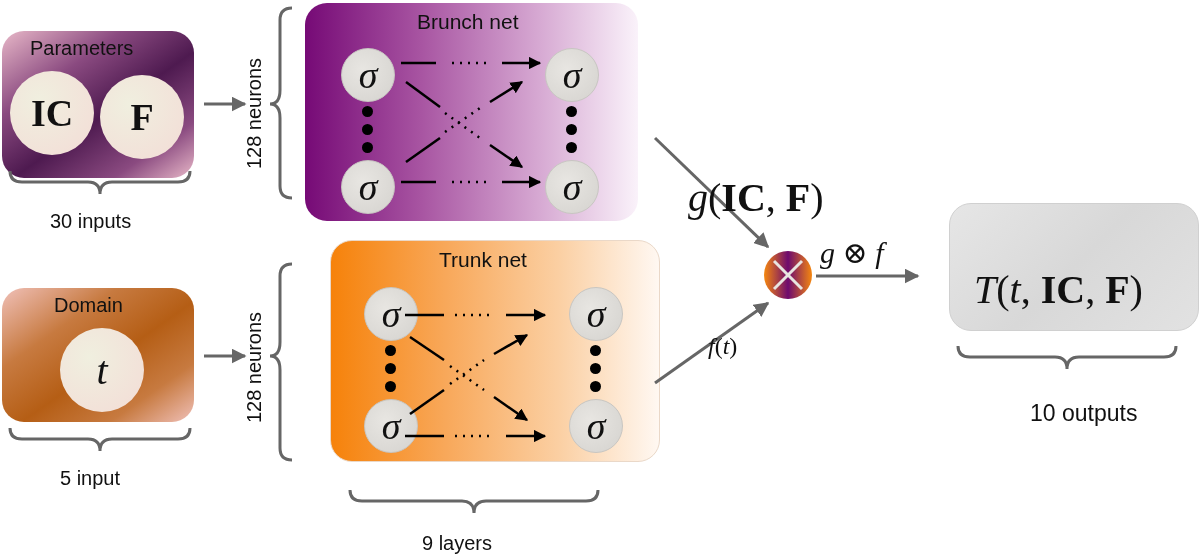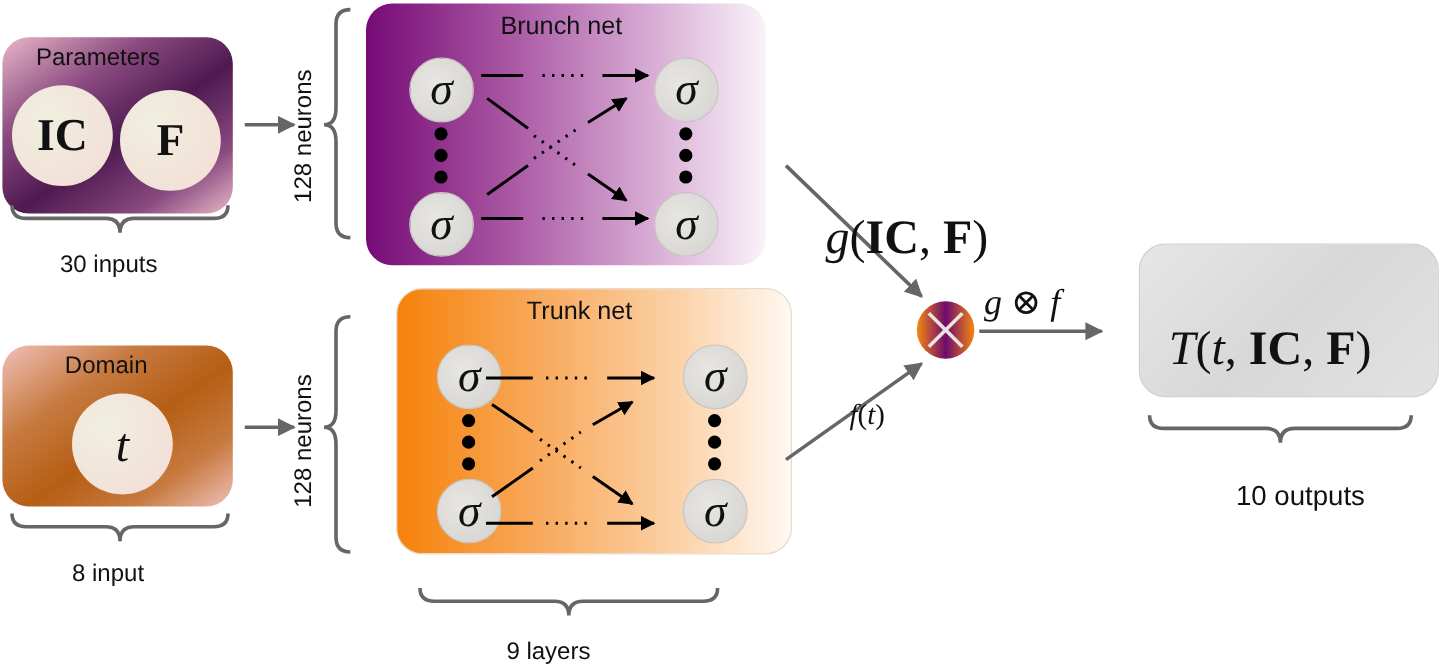--- a/index.html
+++ b/index.html
@@ -28,21 +28,21 @@
   </div>
 </div>
 <div class="label" style="left:50px; top:210px;">30 inputs</div>
 
 <div class="box" style="left:2px; top:288px; width:192px; height:134px; background: linear-gradient(145deg, #f0c0b8 0%, #c77a40 30%, #b55e15 55%, #c77a40 78%, #f0c0b8 100%);">
   <div class="label" style="left:52px; top:6px; font-size:20px;">Domain</div>
   <div class="circle-in" style="left:58px; top:40px; width:84px; height:84px;">
     <span class="math" style="position:static; font-style:italic; font-size:40px;">t</span>
   </div>
 </div>
-<div class="label" style="left:60px; top:467px;">8 input</div>
+<div class="label" style="left:60px; top:467px;">5 input</div>
 
 <div class="box" style="left:305px; top:3px; width:333px; height:218px; background: linear-gradient(90deg, #760a76 0%, #a855a2 35%, #d6a8d2 70%, #faf2fa 100%);">
   <div class="label" style="left:112px; top:7px; font-size:21px;">Brunch net</div>
   <div class="neuron" style="left:36px; top:45px;">
       <span>σ</span>
     </div>
   <div class="neuron" style="left:36px; top:157px;">
       <span>σ</span>
     </div>
   <div class="neuron" style="left:240px; top:45px;">

